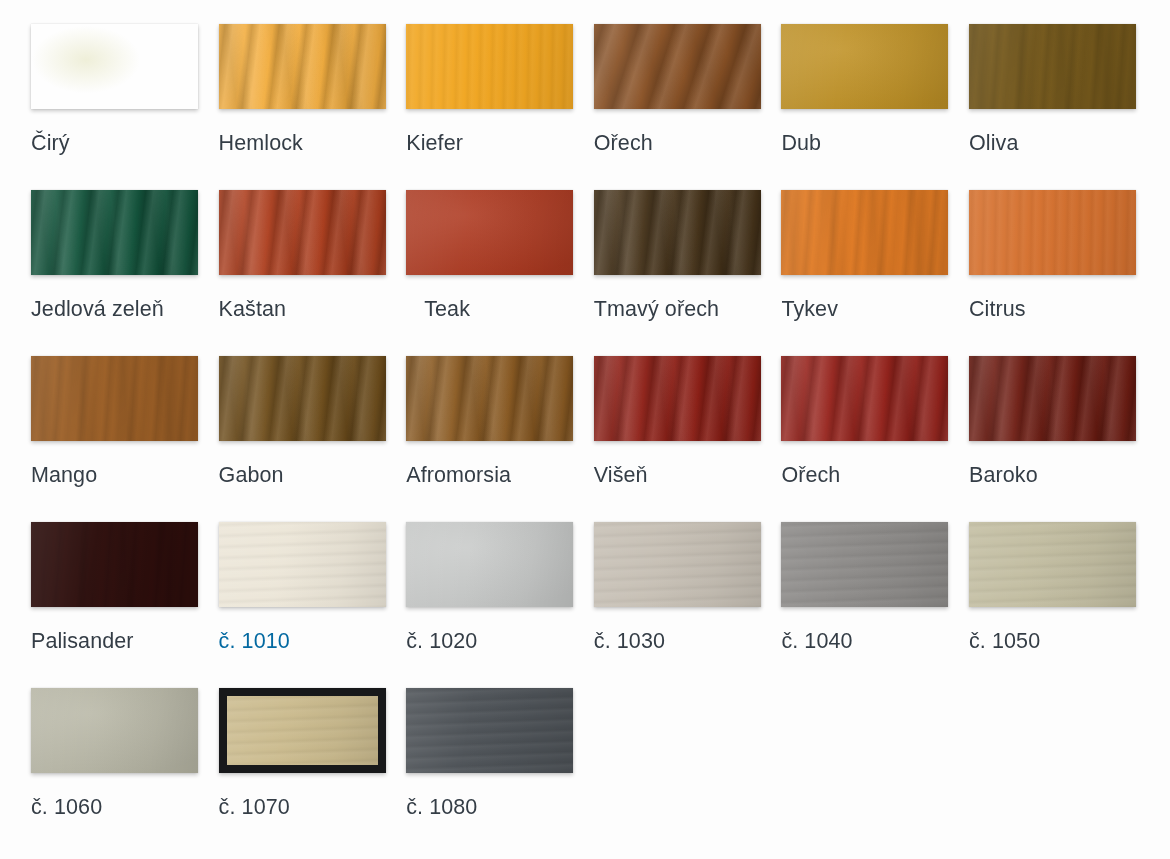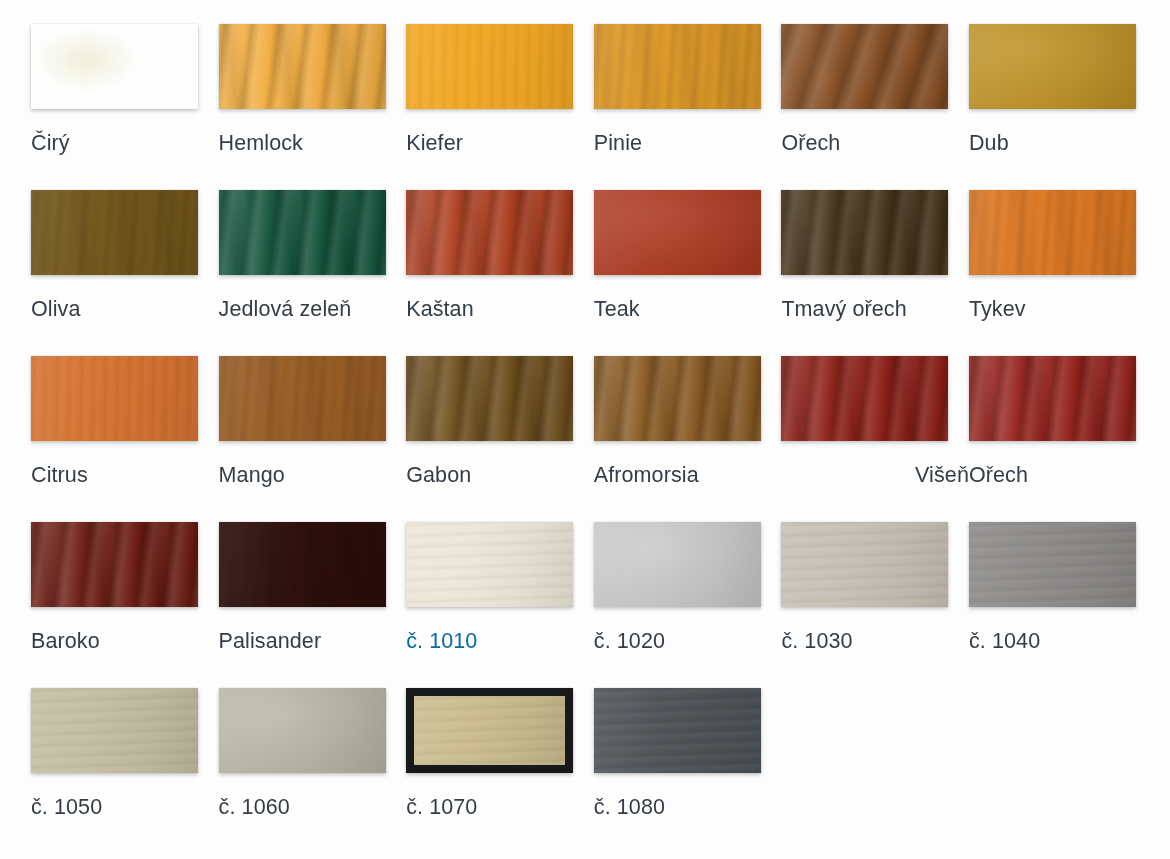--- a/index.html
+++ b/index.html
@@ -158,27 +158,20 @@
       <div class="swatch-label" style="color: rgb(52, 61, 70);">Hemlock</div>
     </div>
     <div class="swatch-cell">
       <div class="swatch-chip" style="background-color: rgb(241, 166, 33);">
         <div class="grain fine"></div>
         <div class="sheen"></div>
       </div>
       <div class="swatch-label" style="color: rgb(52, 61, 70);">Kiefer</div>
     </div>
     <div class="swatch-cell">
-      <div class="swatch-chip" style="background-color: rgb(223, 154, 39);">
-        <div class="grain vert"></div>
-        <div class="sheen"></div>
-      </div>
-      <div class="swatch-label" style="color: rgb(52, 61, 70);">Pinie</div>
-    </div>
-    <div class="swatch-cell">
       <div class="swatch-chip" style="background-color: rgb(138, 82, 38);">
         <div class="grain diag"></div>
         <div class="sheen"></div>
       </div>
       <div class="swatch-label" style="color: rgb(52, 61, 70);">Ořech</div>
     </div>
     <div class="swatch-cell">
       <div class="swatch-chip" style="background-color: rgb(192, 146, 38);">
         <div class="grain flat"></div>
         <div class="sheen"></div>
@@ -204,21 +197,21 @@
         <div class="grain wavy"></div>
         <div class="sheen"></div>
       </div>
       <div class="swatch-label" style="color: rgb(52, 61, 70);">Kaštan</div>
     </div>
     <div class="swatch-cell">
       <div class="swatch-chip" style="background-color: rgb(174, 58, 33);">
         <div class="grain flat"></div>
         <div class="sheen"></div>
       </div>
-      <div class="swatch-label" style="color: rgb(52, 61, 70);">Teak</div>
+      <div class="swatch-label" style="color: rgb(52, 61, 70); margin-left: 18px;">Teak</div>
     </div>
     <div class="swatch-cell">
       <div class="swatch-chip" style="background-color: rgb(70, 51, 26);">
         <div class="grain wavy"></div>
         <div class="sheen"></div>
       </div>
       <div class="swatch-label" style="color: rgb(52, 61, 70);">Tmavý ořech</div>
     </div>
     <div class="swatch-cell">
       <div class="swatch-chip" style="background-color: rgb(224, 122, 36);">
@@ -253,21 +246,21 @@
         <div class="grain wavy"></div>
         <div class="sheen"></div>
       </div>
       <div class="swatch-label" style="color: rgb(52, 61, 70);">Afromorsia</div>
     </div>
     <div class="swatch-cell">
       <div class="swatch-chip" style="background-color: rgb(141, 31, 22);">
         <div class="grain wavy"></div>
         <div class="sheen"></div>
       </div>
-      <div class="swatch-label" style="color: rgb(52, 61, 70); text-align: right;">Višeň</div>
+      <div class="swatch-label" style="color: rgb(52, 61, 70);">Višeň</div>
     </div>
     <div class="swatch-cell">
       <div class="swatch-chip" style="background-color: rgb(150, 35, 28);">
         <div class="grain wavy"></div>
         <div class="sheen"></div>
       </div>
       <div class="swatch-label" style="color: rgb(52, 61, 70);">Ořech</div>
     </div>
     <div class="swatch-cell">
       <div class="swatch-chip" style="background-color: rgb(109, 28, 18);">

